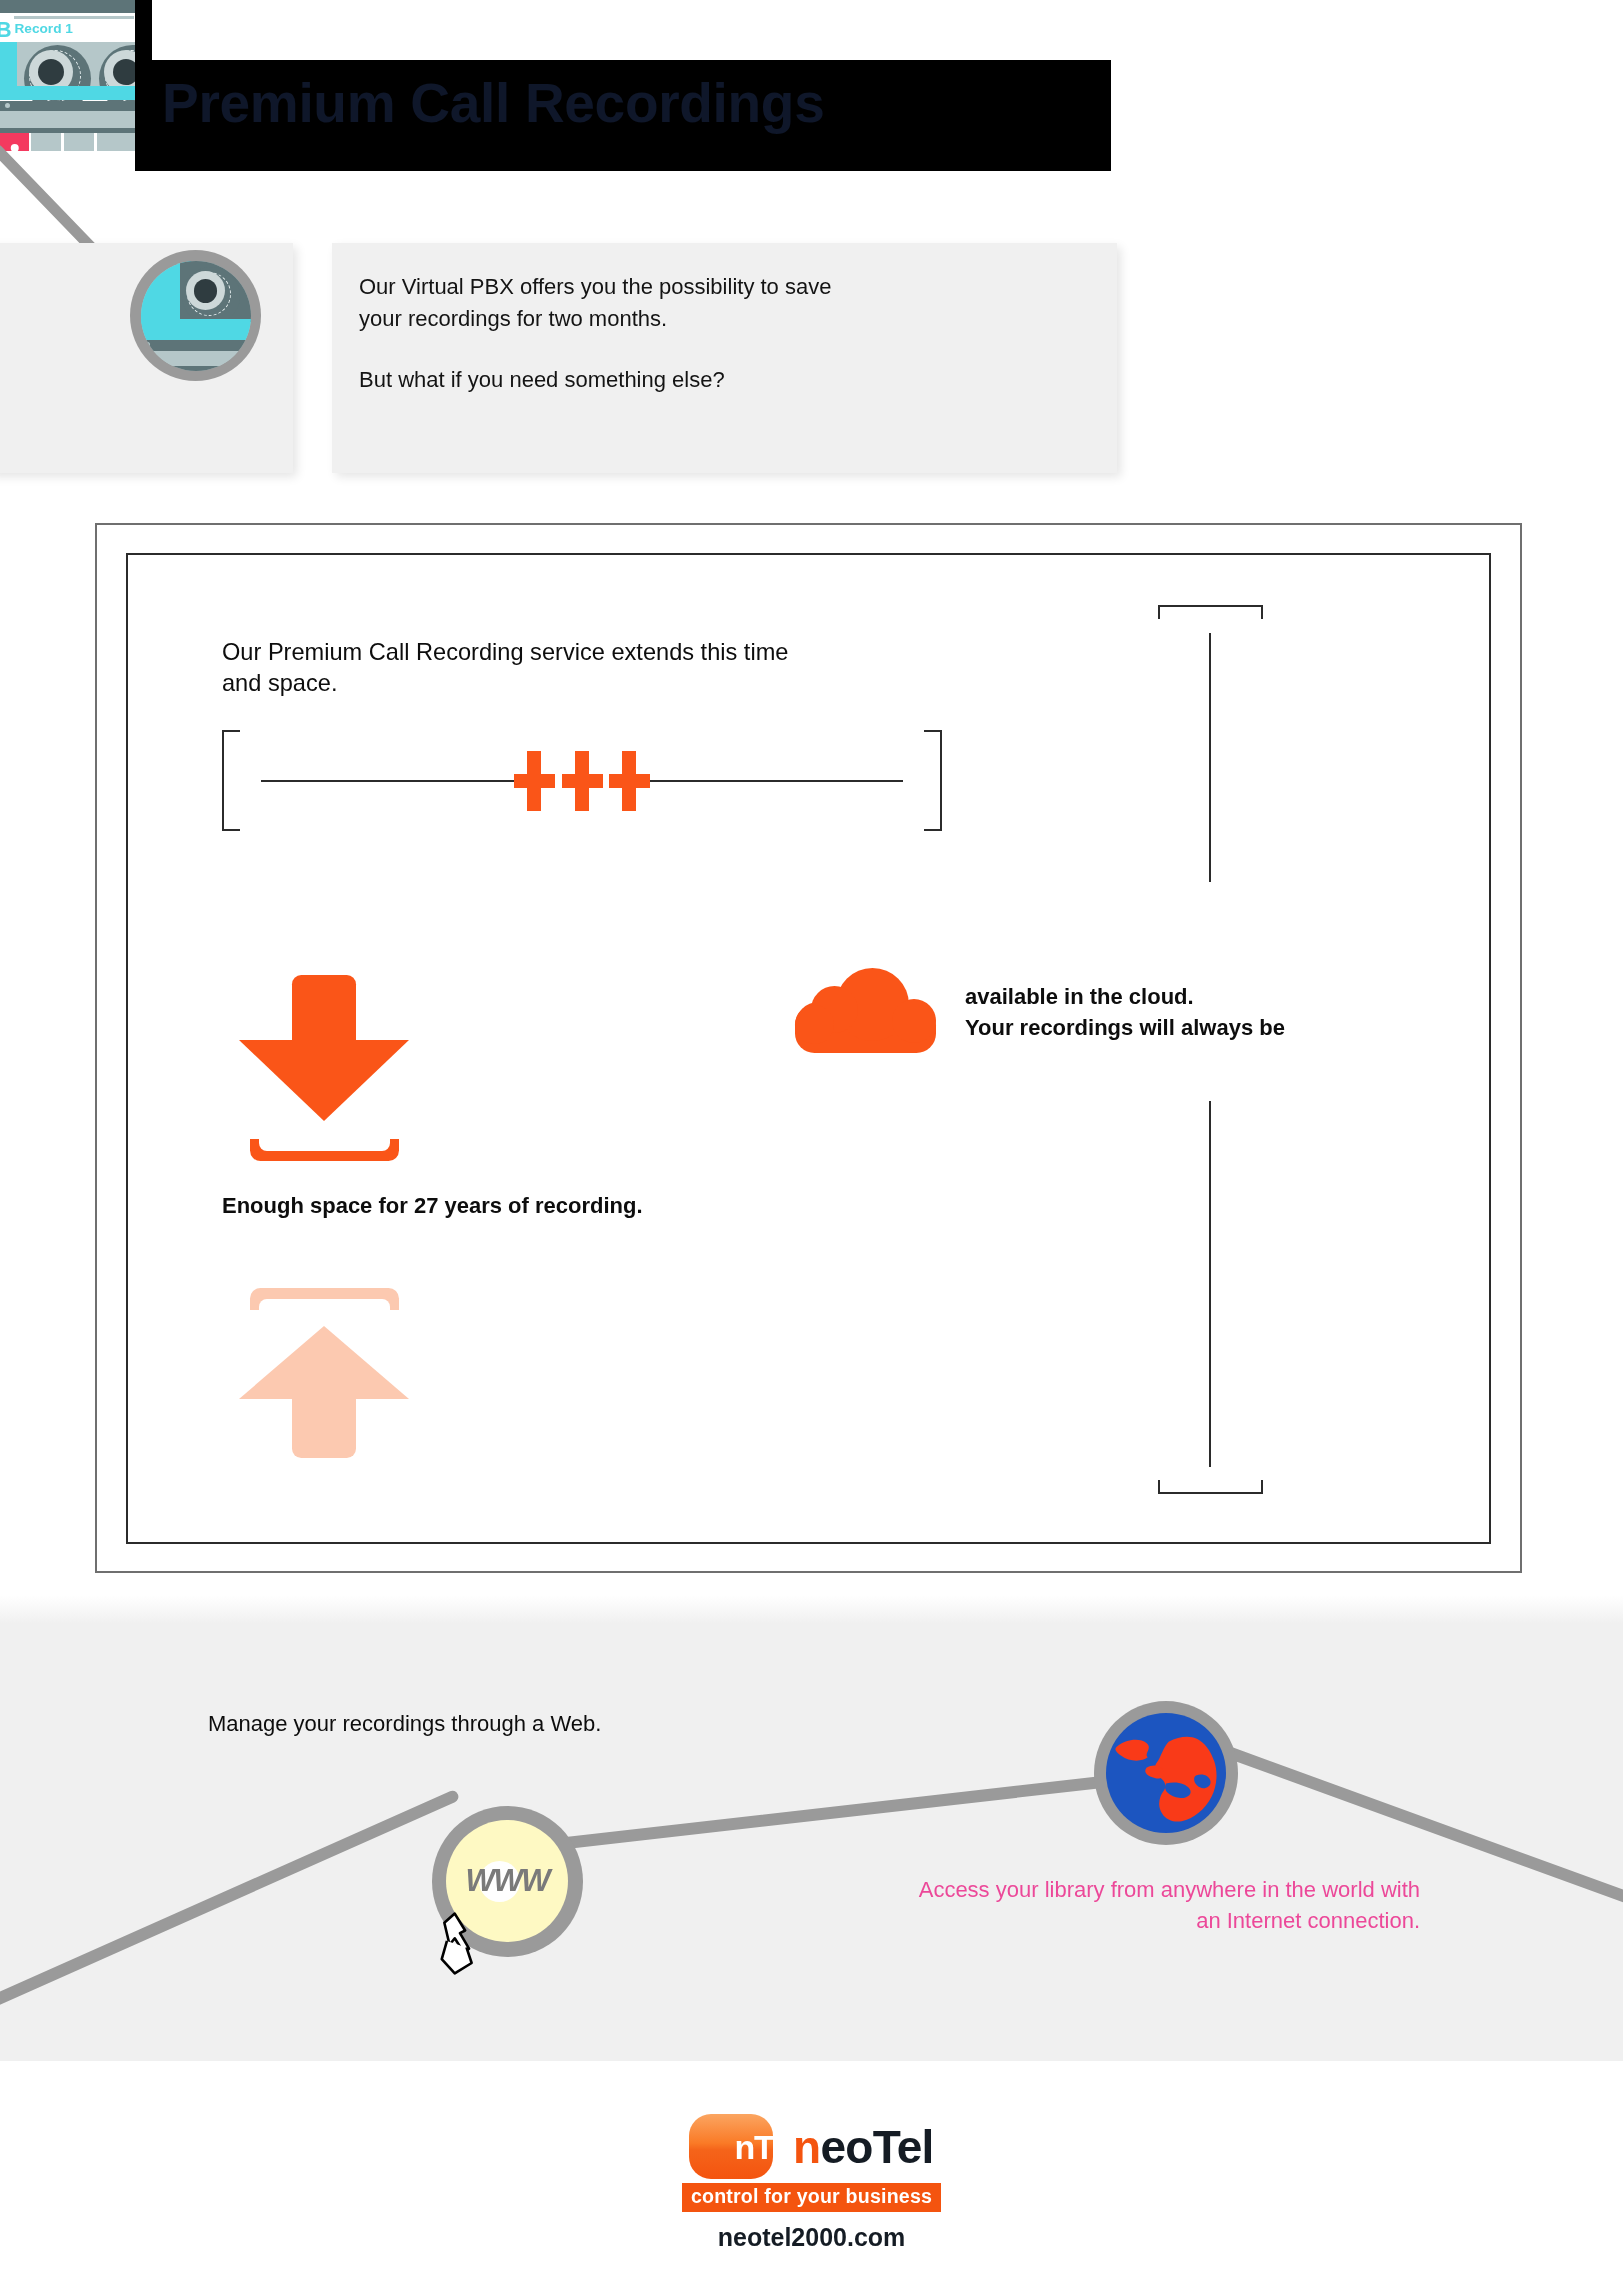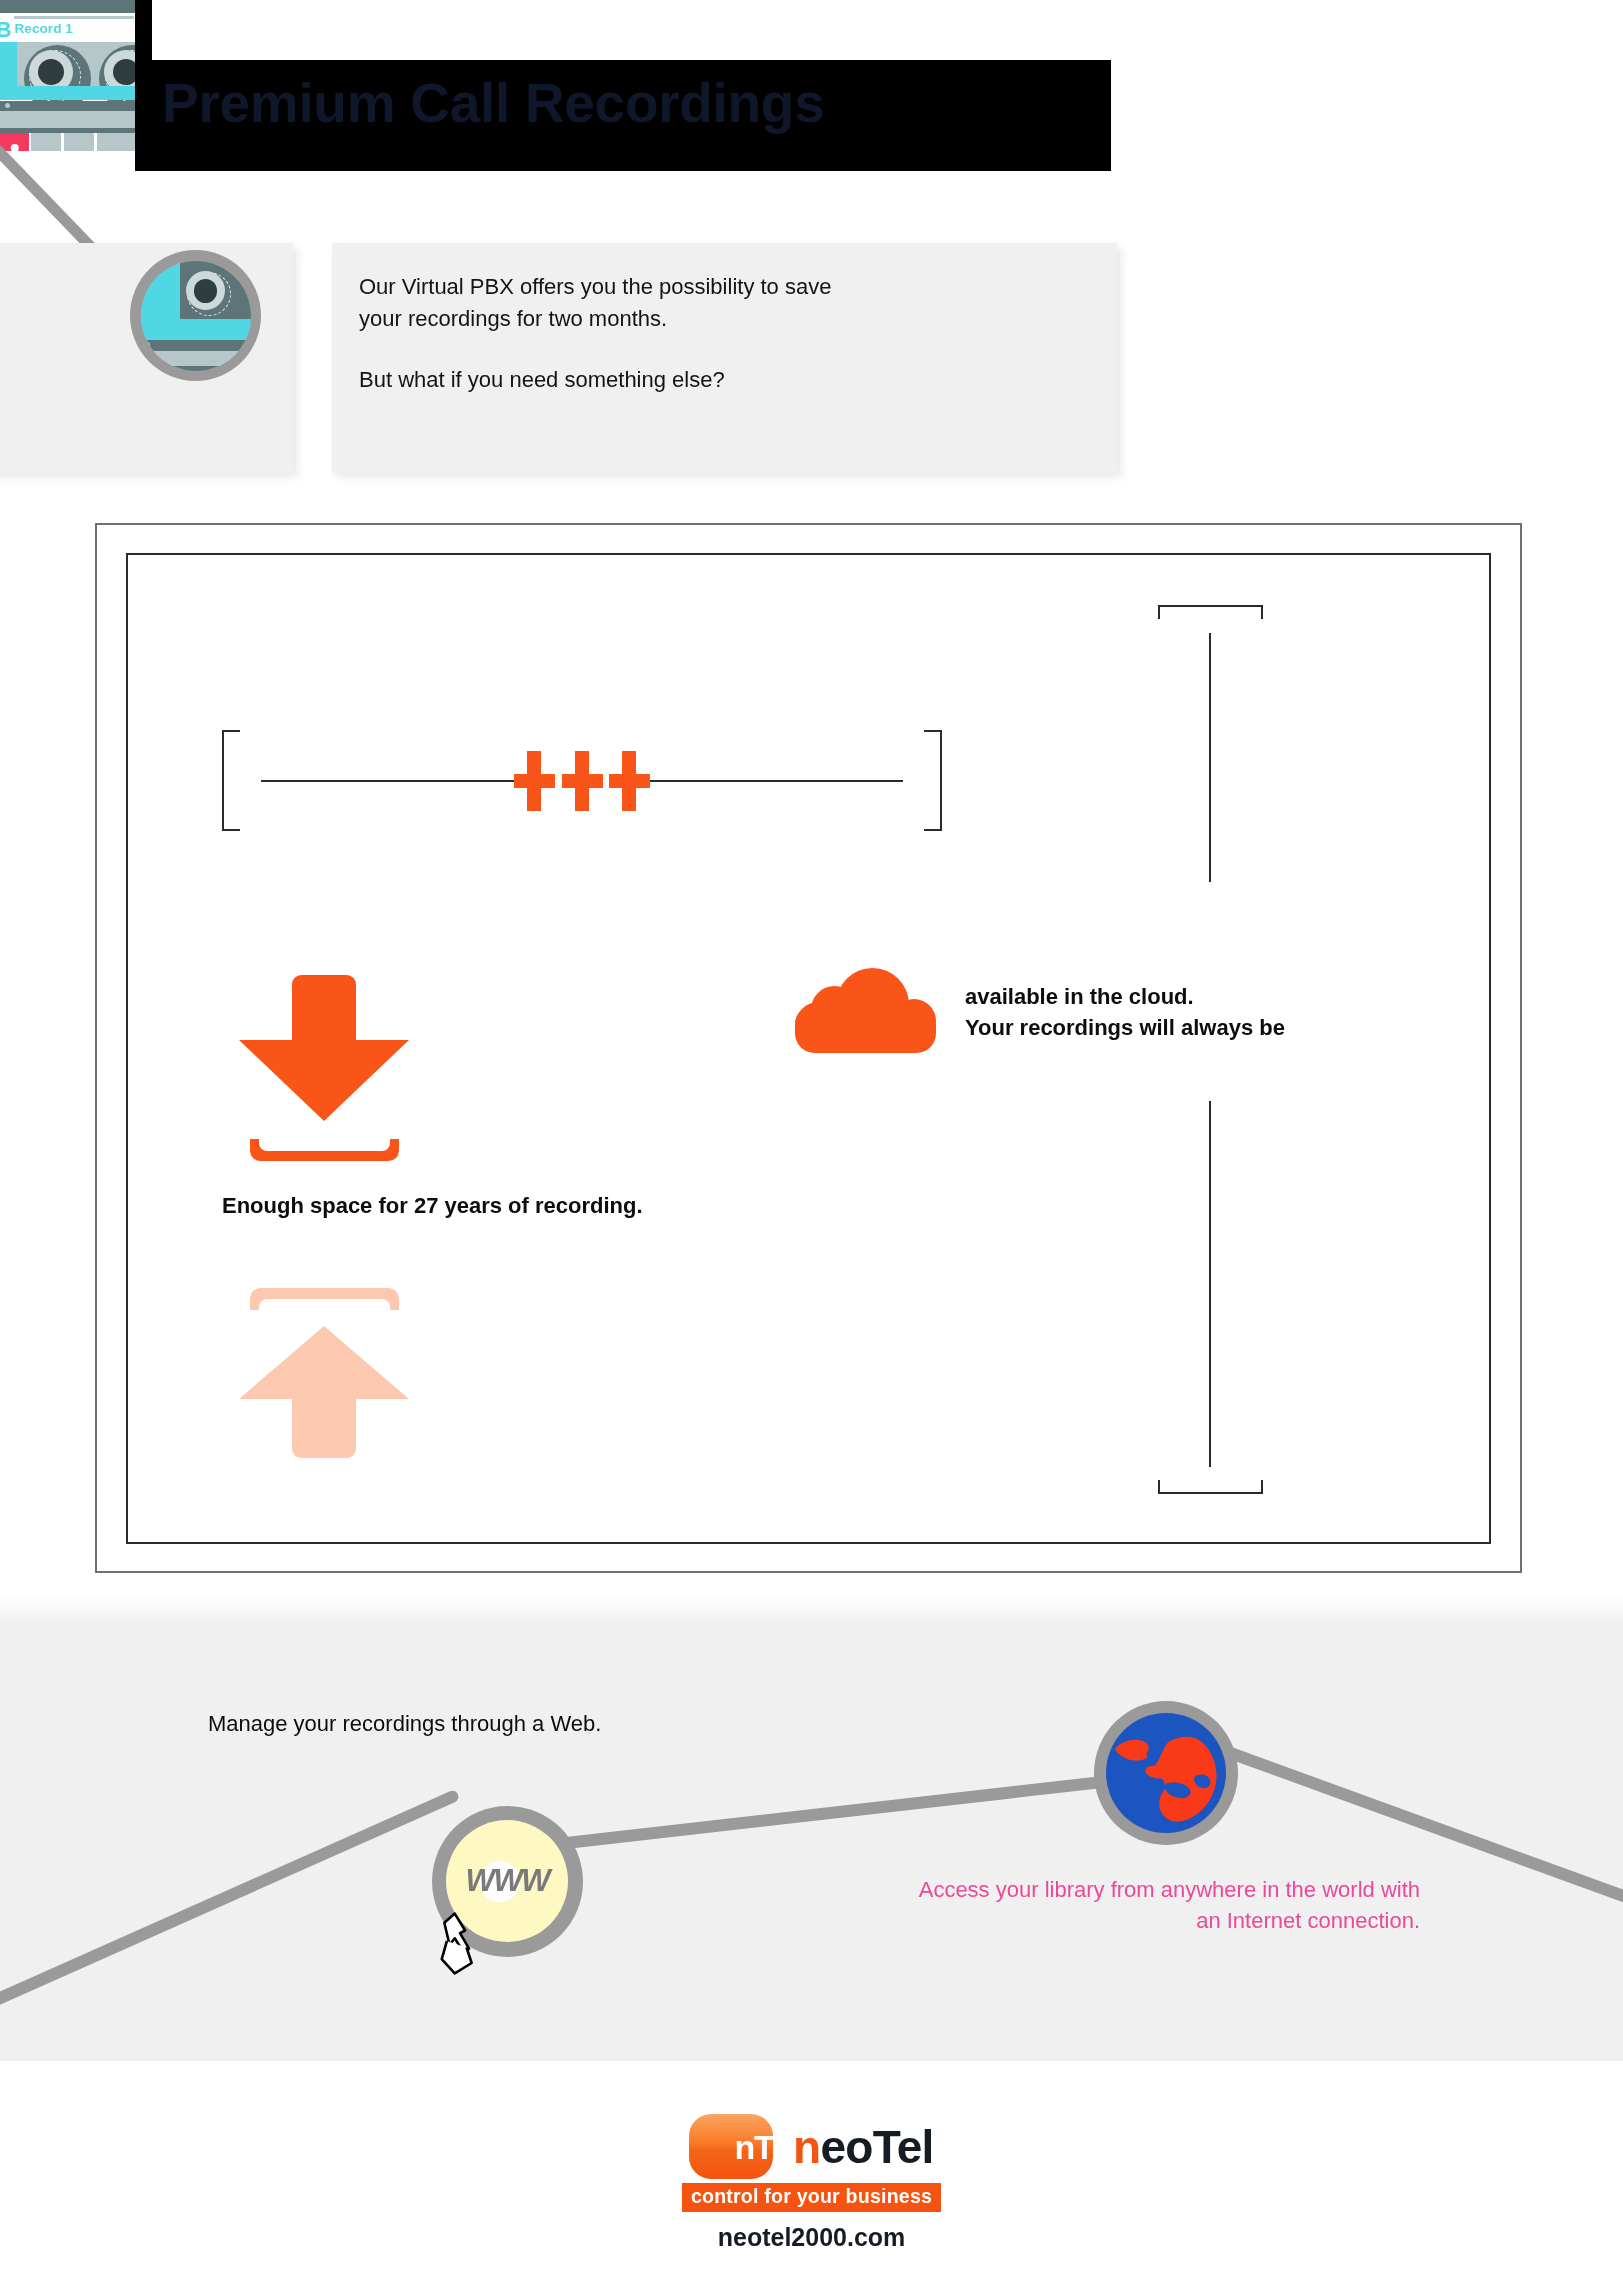--- a/index.html
+++ b/index.html
@@ -236,20 +236,24 @@
   <div class="intro-text">
     <p>Our Virtual PBX offers you the possibility to save</p>
     <p>your recordings for two months.</p>
     <p class="gap">But what if you need something else?</p>
   </div>
 
   <div class="box-outer">
     <div class="box-inner"></div>
   </div>
 
+  <div class="extends-text">
+    <p>Our Premium Call Recording service extends this time</p>
+    <p>and space.</p>
+  </div>
 
   <div class="plus-bracket">
     <div class="brk-l"></div>
     <div class="brk-r"></div>
     <div class="brk-line-l"></div>
     <div class="brk-line-r"></div>
     <div class="plus-group" title="+++">
       <div class="plus"></div>
       <div class="plus"></div>
       <div class="plus"></div>

